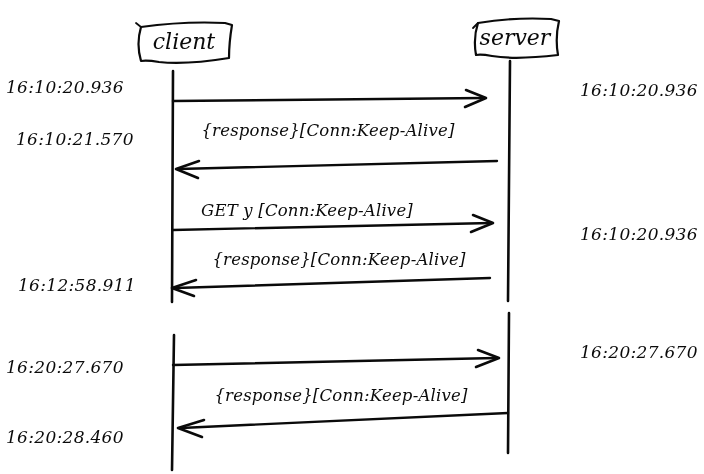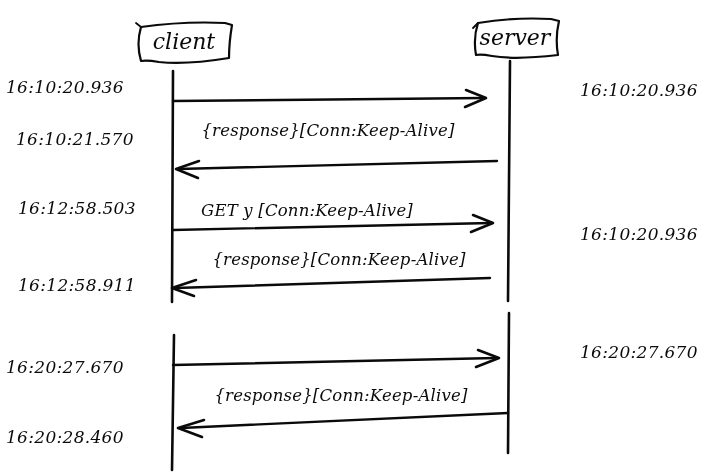--- a/index.html
+++ b/index.html
@@ -80,21 +80,20 @@
   <div class="label actor-label" style="left:136px; top:29px; width:96px;">client</div>
   <div class="label actor-label" style="left:468px; top:25px; width:94px;">server</div>
 
   <div class="label msg" style="left:328px; top:121px;">{response}[Conn:Keep-Alive]</div>
   <div class="label msg" style="left:307px; top:201px;">GET y [Conn:Keep-Alive]</div>
   <div class="label msg" style="left:339px; top:250px;">{response}[Conn:Keep-Alive]</div>
   <div class="label msg" style="left:341px; top:386px;">{response}[Conn:Keep-Alive]</div>
 
   <div class="label ts" style="left:6px;  top:77px;">16:10:20.936</div>
   <div class="label ts" style="left:16px;  top:129px;">16:10:21.570</div>
-  <div class="label ts" style="left:18px; top:198px;">16:12:58.503</div>
   <div class="label ts" style="left:6px;  top:275px;margin-left:12px;">16:12:58.911</div>
   <div class="label ts" style="left:6px;  top:357px;">16:20:27.670</div>
   <div class="label ts" style="left:6px;  top:427px;">16:20:28.460</div>
 
   <div class="label ts" style="left:580px; top:80px;">16:10:20.936</div>
   <div class="label ts" style="left:580px; top:224px;">16:10:20.936</div>
   <div class="label ts" style="left:580px; top:342px;">16:20:27.670</div>
 
 </div>
 

